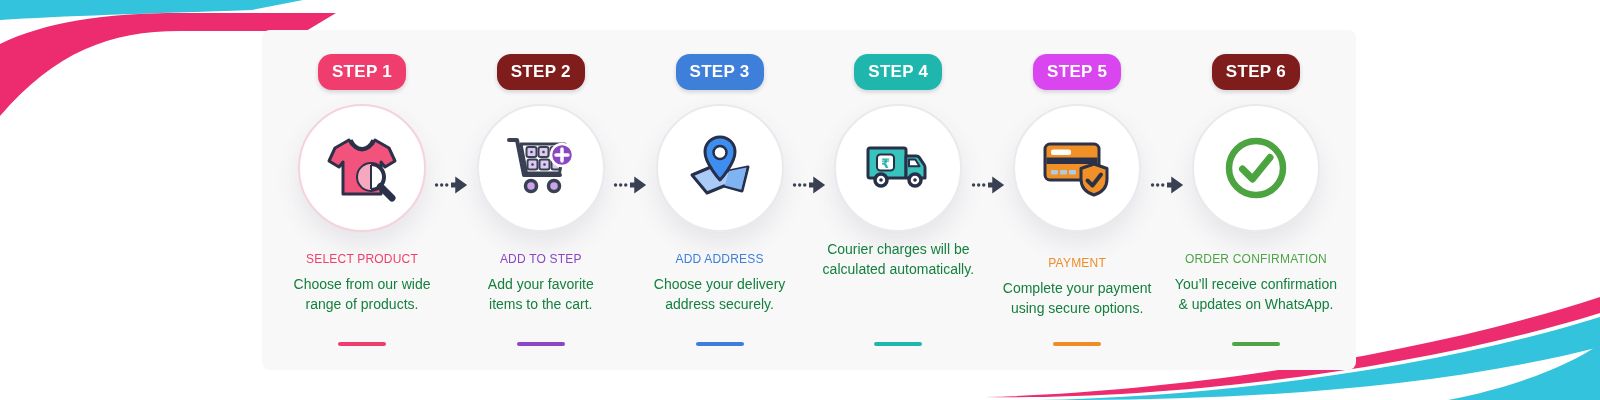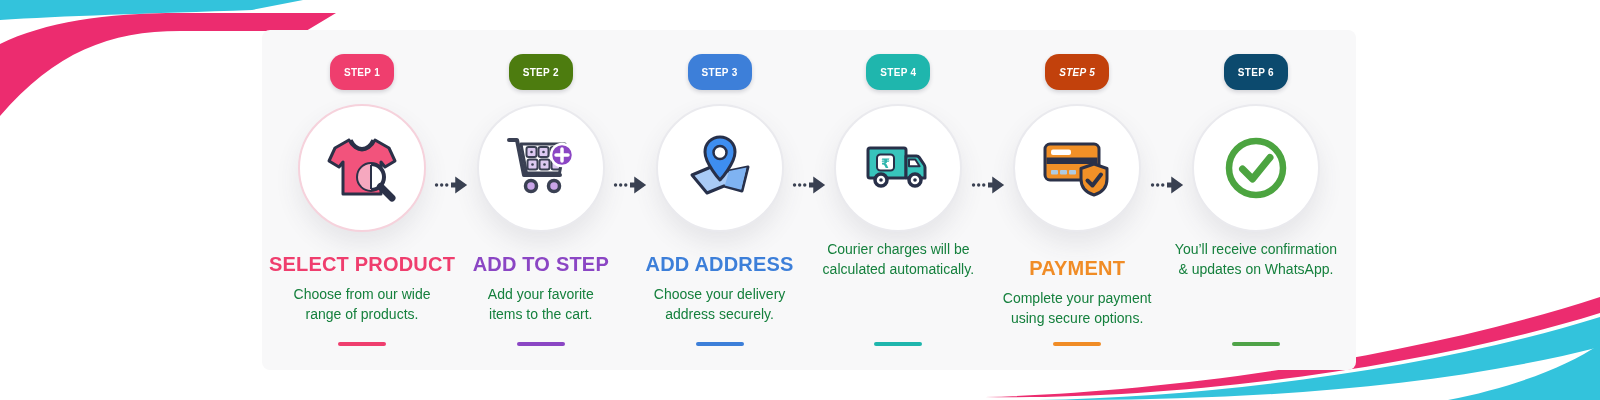--- a/index.html
+++ b/index.html
@@ -19,36 +19,36 @@
     padding:24px 28px 24px;
   }
   .step {
     width:144px; flex:0 0 auto;
     display:flex; flex-direction:column; align-items:center;
     text-align:center;
   }
   .badge {
     height:36px; padding:16px 14px;
     border-radius:14px;
-    color:#ffffff; font-weight:bold; font-size:10px; letter-spacing:.3px;
+    color:#ffffff; font-weight:bold; font-size:17px; letter-spacing:.3px;
     display:flex; align-items:center; justify-content:center;
     box-shadow:0 2px 4px rgba(40,40,60,.18);
     white-space:nowrap;
   }
   .circle {
     margin-top:14px;
     width:128px; height:128px; border-radius:50%;
     background:#ffffff;
     border:2px solid #EAEAEE;
     display:flex; align-items:center; justify-content:center;
     box-shadow:0 12px 24px rgba(70,70,90,.10);
   }
   .step-title {
     margin-top:20px;
-    font-size:20px; font-weight:bold; letter-spacing:.2px;
+    font-size:12px; font-weight:normal; letter-spacing:.2px;
     line-height:1.25;
     white-space:nowrap;
   }
   .step.s4 .step-title { white-space:normal; width:140px; }
   .step-desc {
     margin-top:7px;
     font-size:14px; line-height:1.45; color:#15803d;
   }
   .step.s1 .step-desc { width:150px; }
   .step.s2 .step-desc { width:120px; }
@@ -101,21 +101,21 @@
   <div class="arrow" style="color: rgb(58, 65, 82);">
     <svg viewBox="0 0 40 26">
       <circle cx="3" cy="13" r="2" fill="currentColor"></circle>
         <circle cx="9" cy="13" r="2" fill="currentColor"></circle>
         <circle cx="15" cy="13" r="2" fill="currentColor"></circle>
       <path d="M20,10 h5 v-7 l14,10 -14,10 v-7 h-5 z" fill="currentColor"></path>
     </svg>
   </div>
 
   <div class="step s2">
-    <div class="badge" style="background: #4d7c0f;">STEP 2</div>
+    <div class="badge" style="background: #7f1d1d;">STEP 2</div>
     <div class="circle" style="border-color: rgb(234, 234, 238);">
       <svg class="icon-svg" width="80" height="80" viewBox="0 0 80 80">
         <path d="M8,12 H16 L23,47 H59" fill="none" stroke="#3A4053" stroke-width="4" stroke-linecap="round" stroke-linejoin="round"></path>
         <path d="M20,16 H64 L58.5,45 H25.5 Z" fill="#FFFFFF" stroke="#3A4053" stroke-width="3" stroke-linejoin="round"></path>
         <g fill="#DCC9F1" stroke="#3A4053" stroke-width="2">
           <rect x="25.5" y="19" width="10" height="10" rx="2"></rect>
             <rect x="37.5" y="19" width="10" height="10" rx="2"></rect>
             <rect x="49.5" y="19" width="10" height="10" rx="2"></rect>
           <rect x="26.5" y="31.5" width="10" height="10" rx="2"></rect>
             <rect x="38.5" y="31.5" width="10" height="10" rx="2"></rect>
@@ -194,21 +194,21 @@
   <div class="arrow" style="color: rgb(58, 65, 82);">
     <svg viewBox="0 0 40 26">
       <circle cx="3" cy="13" r="2" fill="currentColor"></circle>
         <circle cx="9" cy="13" r="2" fill="currentColor"></circle>
         <circle cx="15" cy="13" r="2" fill="currentColor"></circle>
       <path d="M20,10 h5 v-7 l14,10 -14,10 v-7 h-5 z" fill="currentColor"></path>
     </svg>
   </div>
 
   <div class="step s5">
-    <div class="badge" style="background: #c2410c; font-style: italic;">STEP 5</div>
+    <div class="badge" style="background: #d946ef;">STEP 5</div>
     <div class="circle" style="border-color: rgb(234, 234, 238);">
       <svg class="icon-svg" width="80" height="80" viewBox="0 0 80 80">
         <rect x="8" y="16" width="54" height="36" rx="5" fill="#F19027" stroke="#2B3148" stroke-width="3"></rect>
         <rect x="14" y="21.5" width="20" height="5.5" rx="2" fill="#FFFFFF"></rect>
         <rect x="9.5" y="29.5" width="51" height="6.5" fill="#2B3148"></rect>
         <rect x="14" y="42" width="7" height="4.5" rx="1" fill="#AFCBE3"></rect>
         <rect x="23" y="42" width="7" height="4.5" rx="1" fill="#AFCBE3"></rect>
         <rect x="32" y="42" width="7" height="4.5" rx="1" fill="#AFCBE3"></rect>
         <path d="M57,36 L70,40.5 V51 C70,59.5 64.5,64.7 57,67 C49.5,64.7 44,59.5 44,51 V40.5 Z" fill="#F19027" stroke="#2B3148" stroke-width="3" stroke-linejoin="round"></path>
         <path d="M50.5,52.5 L55.5,57.5 L64,46.5" fill="none" stroke="#2B3148" stroke-width="4" stroke-linecap="round" stroke-linejoin="round"></path>
@@ -222,24 +222,25 @@
   <div class="arrow" style="color: rgb(58, 65, 82);">
     <svg viewBox="0 0 40 26">
       <circle cx="3" cy="13" r="2" fill="currentColor"></circle>
         <circle cx="9" cy="13" r="2" fill="currentColor"></circle>
         <circle cx="15" cy="13" r="2" fill="currentColor"></circle>
       <path d="M20,10 h5 v-7 l14,10 -14,10 v-7 h-5 z" fill="currentColor"></path>
     </svg>
   </div>
 
   <div class="step s6">
-    <div class="badge" style="background: #0c4a6e;">STEP 6</div>
+    <div class="badge" style="background: #7f1d1d;">STEP 6</div>
     <div class="circle" style="border-color: rgb(234, 234, 238);">
       <svg class="icon-svg" width="80" height="80" viewBox="0 0 80 80">
         <circle cx="40" cy="40" r="27" fill="#FFFFFF" stroke="#4CA440" stroke-width="6.5"></circle>
         <path d="M26.5,41 L36.5,51 L54,29.5" fill="none" stroke="#4CA440" stroke-width="7" stroke-linecap="round" stroke-linejoin="round"></path>
       </svg>
     </div>
+    <div class="step-title" style="color: rgb(79, 163, 72);">ORDER CONFIRMATION</div>
     <div class="step-desc">You’ll receive confirmation &amp; updates on WhatsApp.</div>
     <div class="underline" style="background: rgb(79, 163, 72);"></div>
   </div>
 
 </div>
 
 </body></html>

